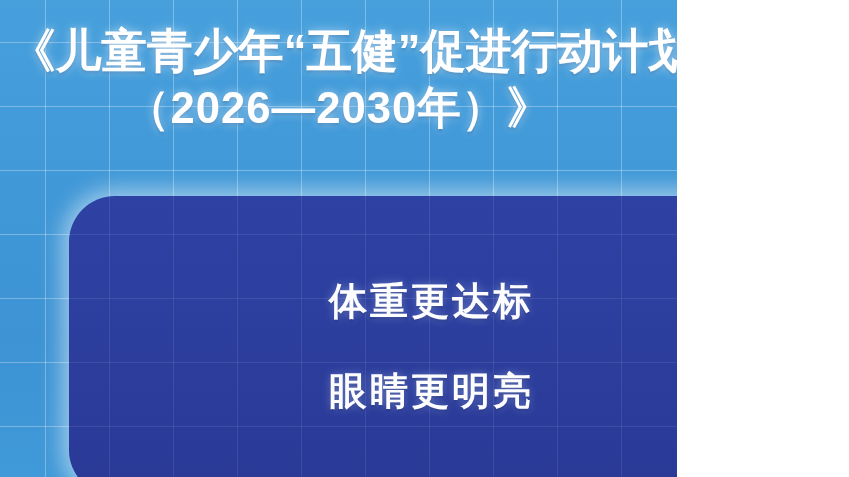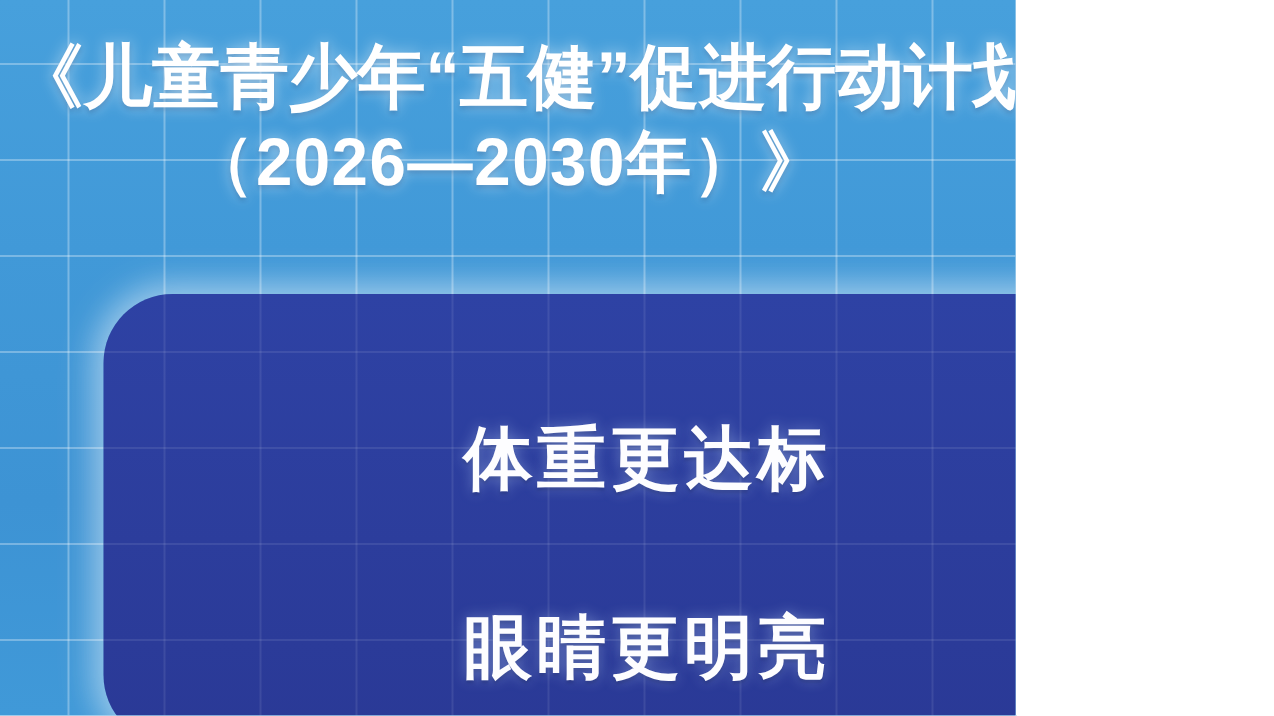--- a/index.html
+++ b/index.html
@@ -114,31 +114,31 @@
     right: 0;
     top: 86px;
     text-align: center;
     z-index: 3;
   }
 
   .card-line {
     display: block;
     color: #fdfdff;
     font-weight: 700;
-    font-size: 46px;
+    font-size: 38px;
     line-height: 1;
     letter-spacing: 3px;
     text-shadow:
       0 0 9px rgba(200,225,255,0.40),
       0 2px 2px rgba(15,25,90,0.35);
     white-space: nowrap;
   }
 
   .card-line + .card-line {
-    margin-top: 80px;
+    margin-top: 52px;
   }
 </style>
 </head>
 <body>
 
 <div id="poster">
 
   <div class="bg-wash"></div>
   <div class="bg-grid"></div>
 

